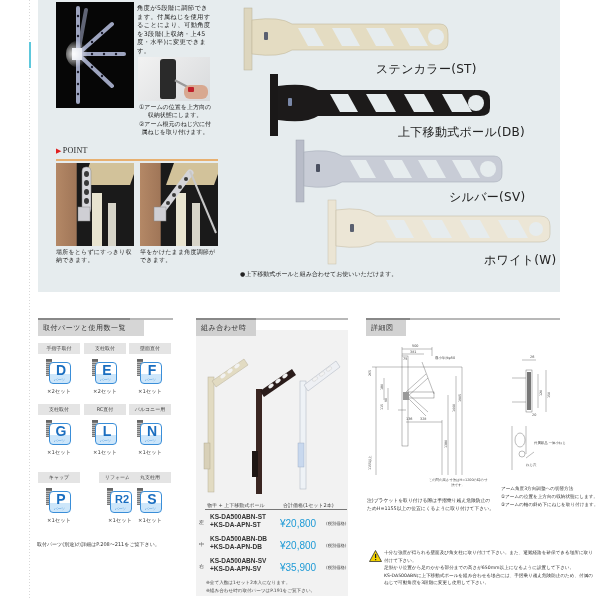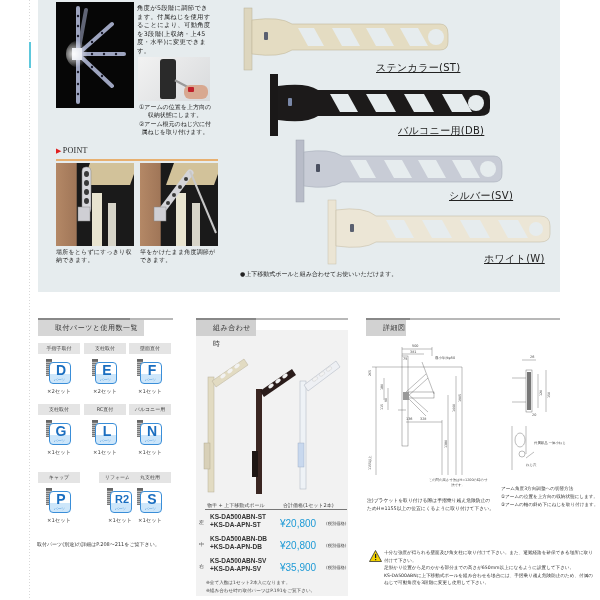--- a/index.html
+++ b/index.html
@@ -29,27 +29,27 @@
     background: linear-gradient(90deg, #b48866 0%, #a07658 26%, #1a1a1a 27%, #1a1a1a 100%); }
   .point-photo.p1 { left: 56px; }
   .point-photo.p2 { left: 140px; }
   .point-photo .glass { position: absolute; left: 36px; top: 30px; width: 10px; height: 53px; background: #e8e4d0; }
   .point-photo .glass2 { position: absolute; left: 52px; top: 40px; width: 8px; height: 43px; background: #d6d4c8; }
   .point-photo .eave { position: absolute; left: 30px; top: 0; width: 48px; height: 22px; background: #d2c29a; transform: skewX(-20deg); }
   .point-caption { position: absolute; top: 248px; width: 80px; font-size: 6px; line-height: 8.3px; color: #222; letter-spacing: 0.2px; }
   .point-caption.c1 { left: 56px; }
   .point-caption.c2 { left: 140px; }
 
-  .color-label { position: absolute; font-size: 10px; color: #222; letter-spacing: 0.3px; text-decoration: underline; }
+  .color-label { position: absolute; font-size: 12px; color: #222; letter-spacing: 0.3px; }
   .note-line { position: absolute; left: 240px; top: 270px; font-size: 6px; color: #222; }
 
   
   .sec-rule { position: absolute; height: 2px; background: #b8b8b8; }
   .sec-rule .dark { position: absolute; left: 0; top: 0; height: 2px; background: #888; }
-  .sec-tag { position: absolute; height: 16px; background: #d6d6d6; font-size: 7px; line-height: 16px; padding-left: 17px; color: #333; letter-spacing: 0.5px; }
+  .sec-tag { position: absolute; height: 16px; background: #d6d6d6; font-size: 7px; line-height: 16px; padding-left: 5px; color: #333; letter-spacing: 0.5px; }
 
   
   .part-cell { position: absolute; width: 42px; }
   .part-cat { width: 42px; height: 11px; background: #e4e4e4; font-size: 5px; line-height: 11px; text-align: center; color: #444; }
   .part-icon { position: relative; margin: 5px auto 0; width: 26px; height: 26px; }
   .part-icon .screw { position: absolute; left: 0; top: 0; width: 6px; height: 17px;
     background: repeating-linear-gradient(0deg, #777 0 1px, #bbb 1px 2px); border-top: 2px solid #666; }
   .part-icon .badge { position: absolute; left: 3px; top: 3px; width: 22px; height: 22px; border: 1.5px solid #3a8ed8; border-radius: 4px;
     background: linear-gradient(#ffffff 0 55%, #cde6fa 55% 100%); }
   .part-icon .letter { position: absolute; left: 0; top: 0; width: 22px; text-align: center; font-family: "Liberation Sans", sans-serif; font-weight: bold; font-size: 14px; line-height: 14px; color: #1a6ec0; }
@@ -222,21 +222,21 @@
       <path d="M146 216 h18 l10 18 h-18 z"></path>
         <path d="M182 216 h20 l10 18 h-20 z"></path>
         <path d="M220 216 h20 l10 18 h-20 z"></path>
         <path d="M258 216 h20 l10 18 h-20 z"></path>
       <circle cx="296" cy="225" r="7"></circle>
     </g>
   </g>
 </svg>
 
 <div class="color-label" style="left:376px;top:61px">ステンカラー(ST)</div>
-<div class="color-label" style="left:398px;top:124px">バルコニー用(DB)</div>
+<div class="color-label" style="left:398px;top:124px">上下移動式ポール(DB)</div>
 <div class="color-label" style="left:449px;top:189px">シルバー(SV)</div>
 <div class="color-label" style="left:484px;top:252px">ホワイト(W)</div>
 <div class="note-line">●上下移動式ポールと組み合わせてお使いいただけます。</div>
 
 <div class="sec-rule" style="left:38px;top:318px;width:135px">
     <div class="dark" style="width:92px"></div>
   </div>
 <div class="sec-tag" style="left:38px;top:320px;width:106px">取付パーツと使用数一覧</div>
 
 <div id="parts-grid">

